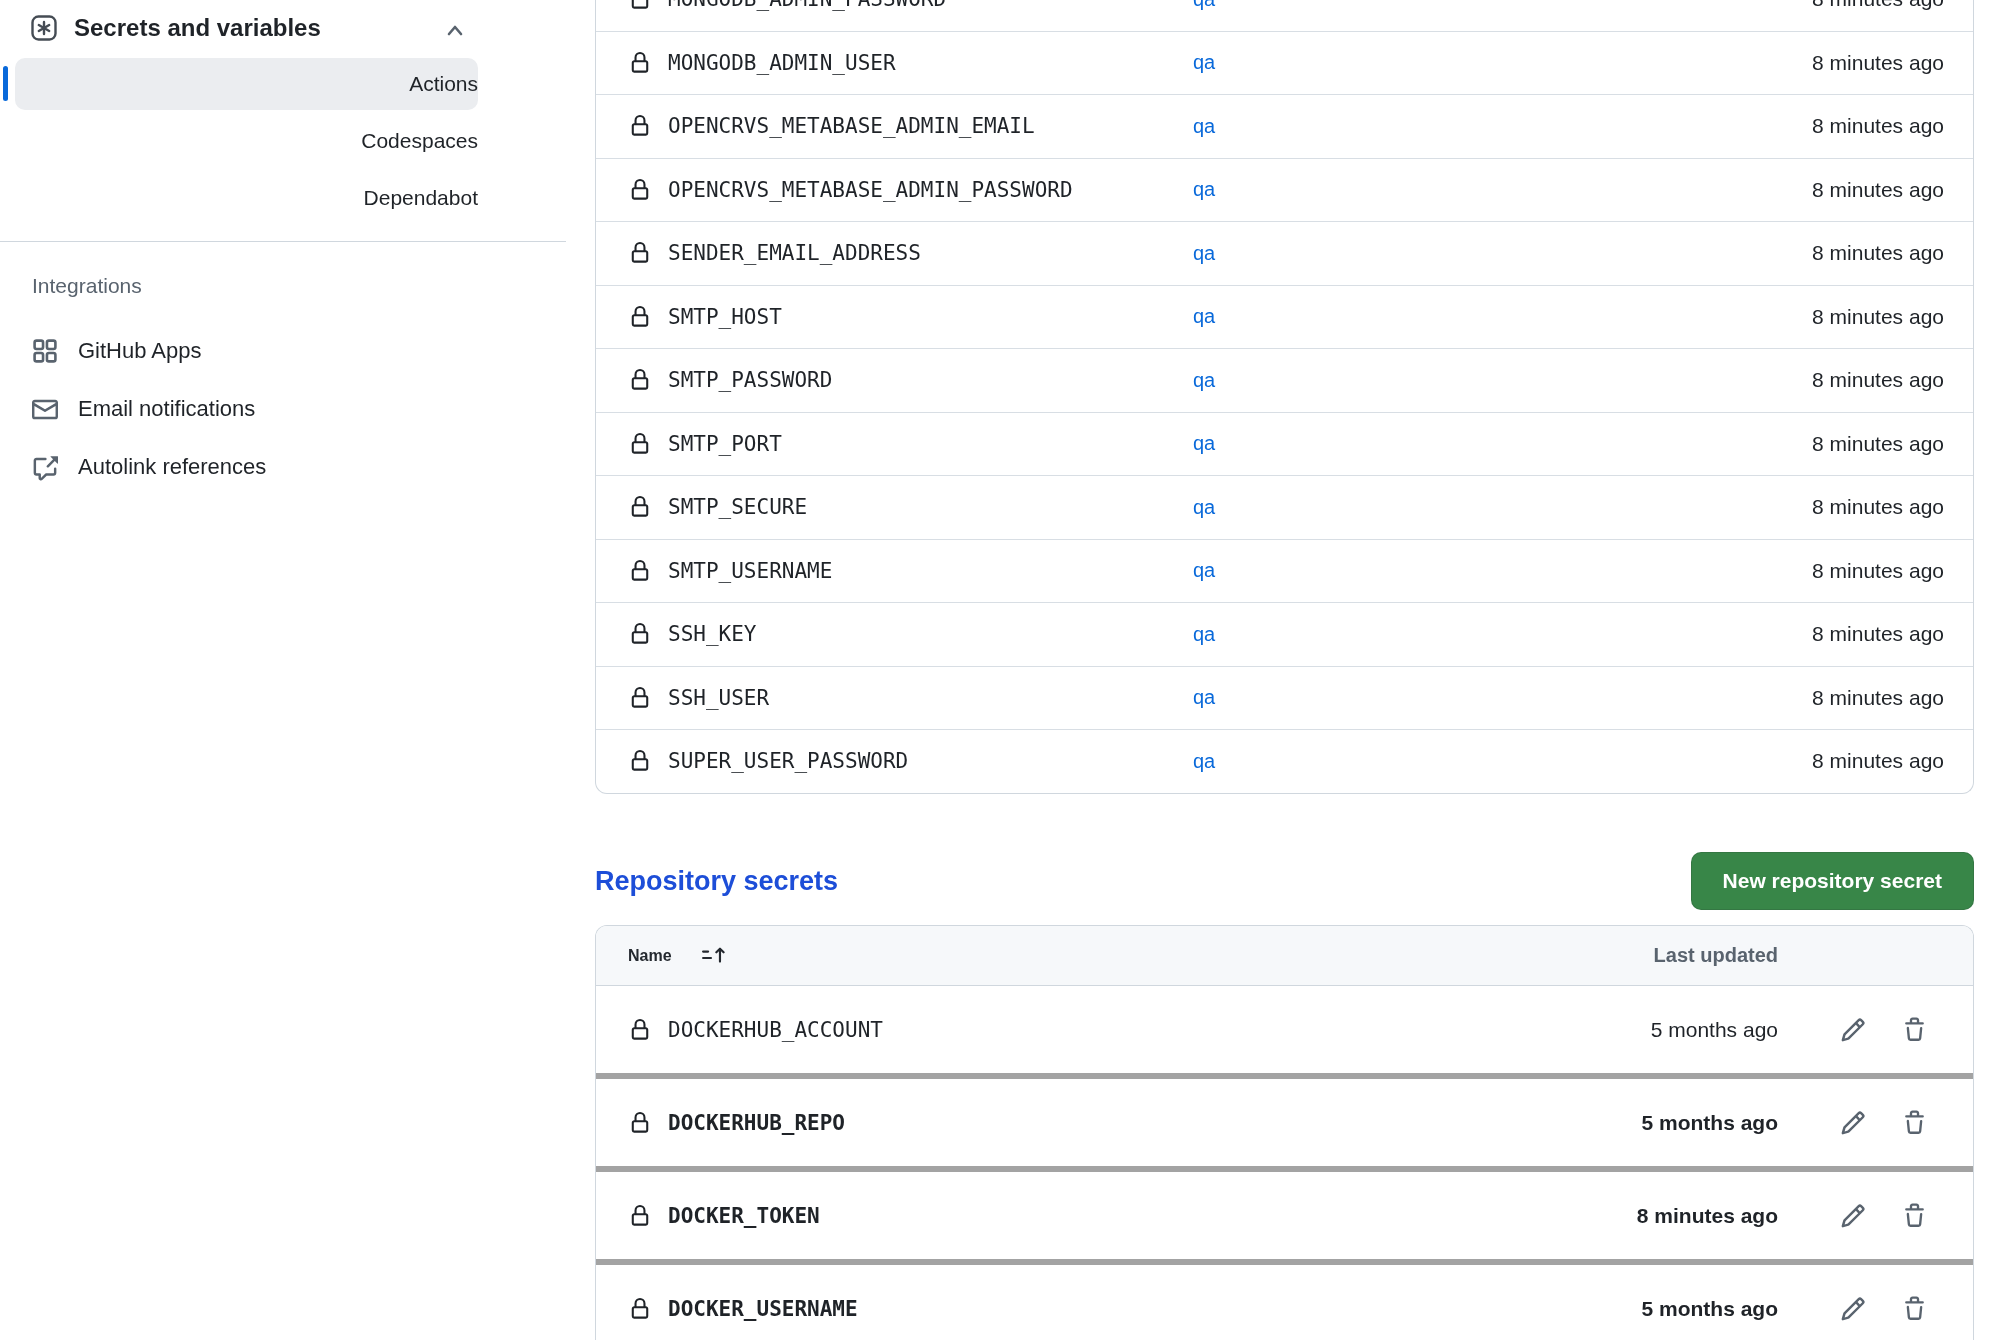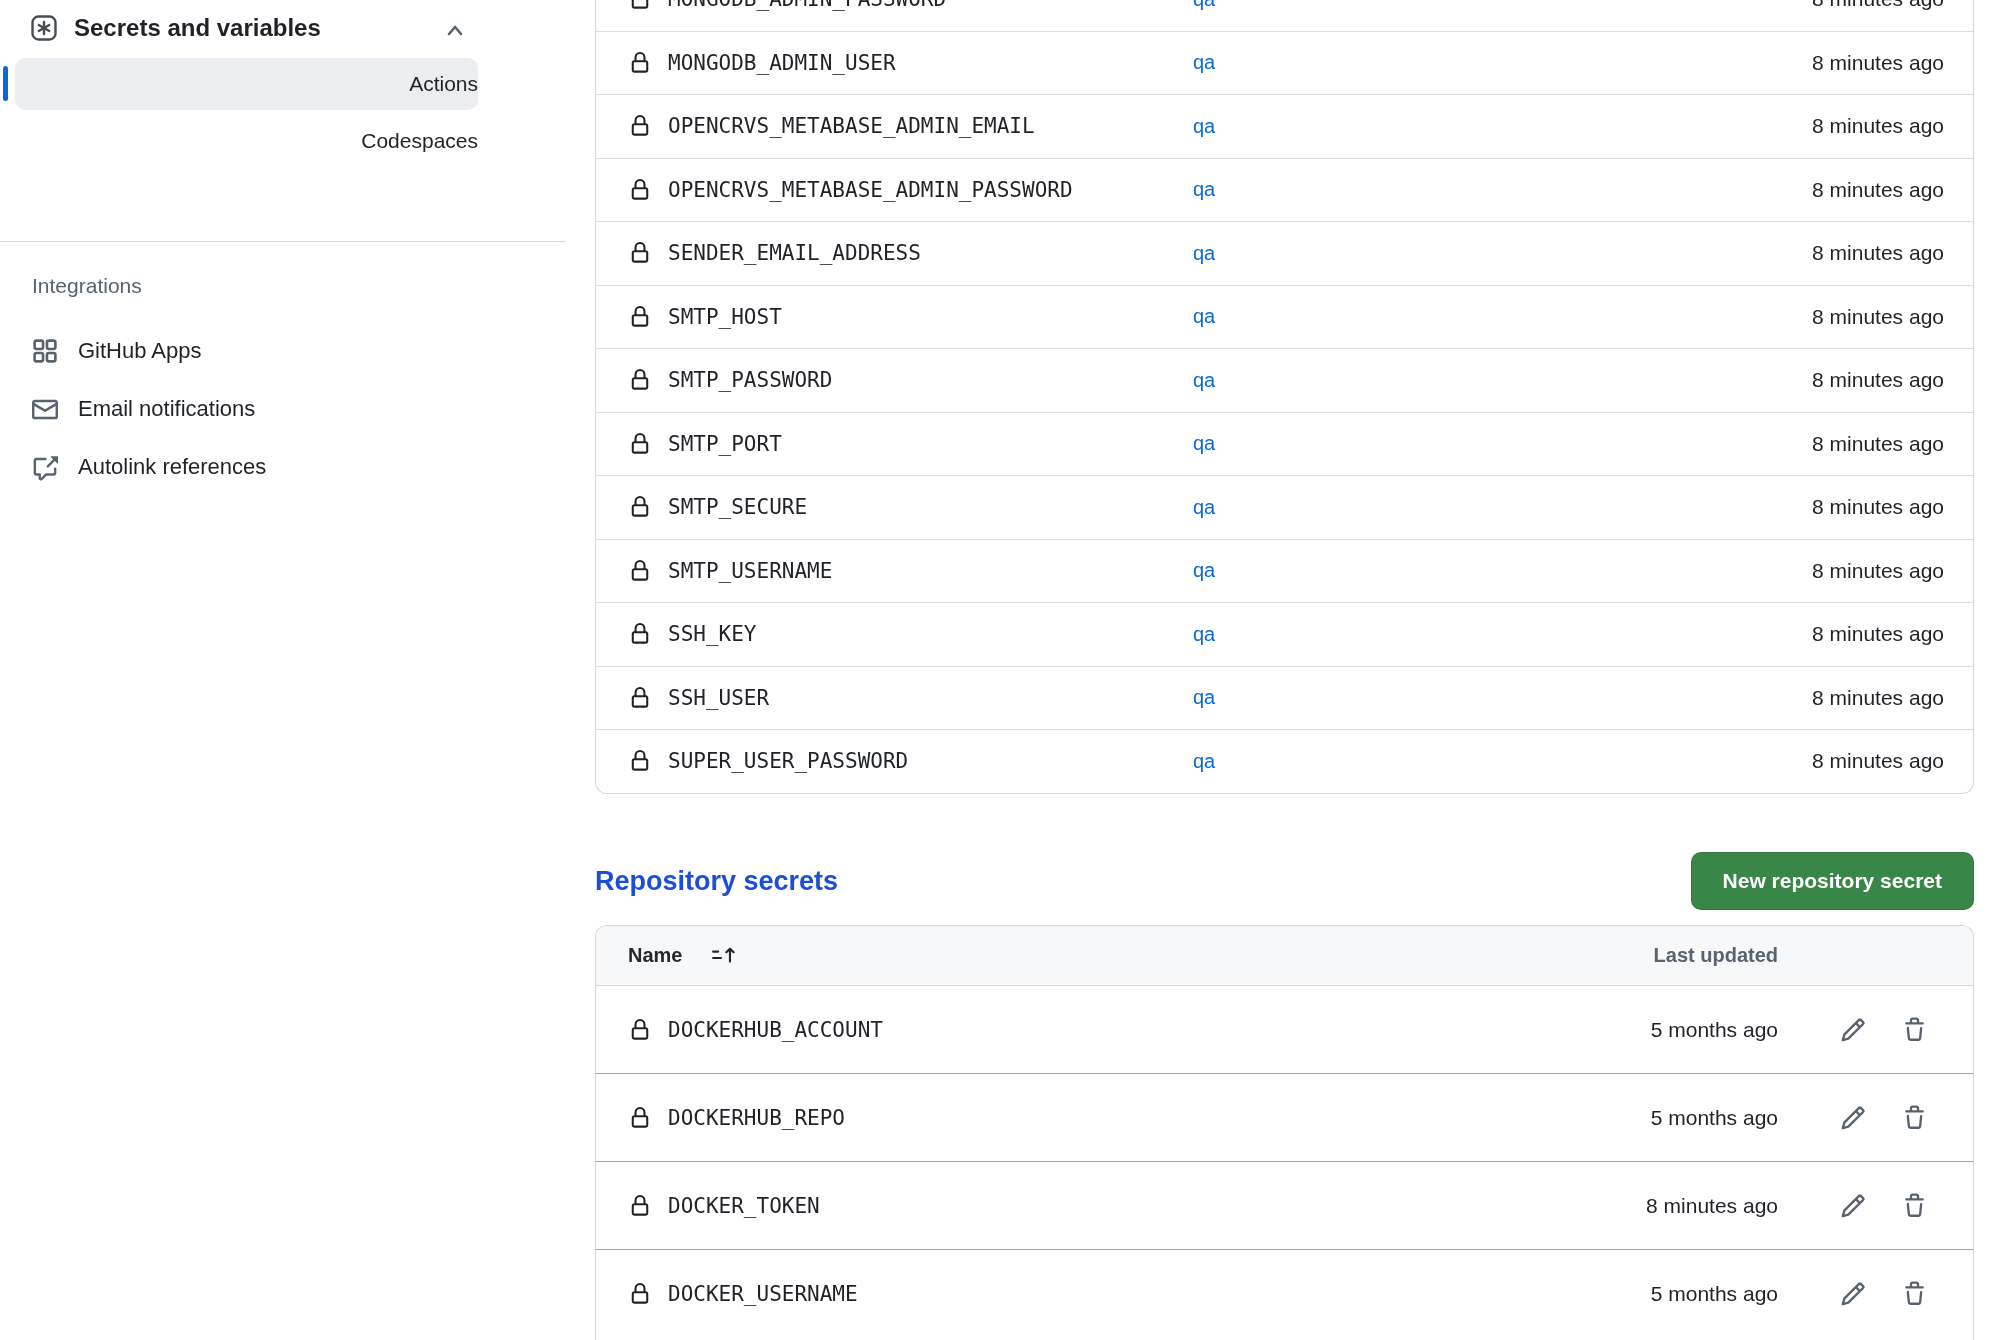--- a/index.html
+++ b/index.html
@@ -33,24 +33,24 @@
   .etime{position:absolute;right:29px;font-size:21px;color:#1f2328;white-space:nowrap;}
   
   .repo-head{position:absolute;left:595px;top:852px;width:1379px;height:58px;display:flex;align-items:center;justify-content:space-between;}
   .repo-title{font-size:27px;font-weight:700;color:#1d4ed8;margin:0;}
   .new-btn{height:58px;padding:0 31px;background:#388648;border:1px solid rgba(31,35,40,0.15);
     border-radius:10px;color:#ffffff;font-size:21px;font-weight:600;font-family:inherit;cursor:pointer;white-space:nowrap;}
   
   .repo-table{position:absolute;left:595px;top:925px;width:1379px;height:416px;box-sizing:border-box;
     border:1px solid #d0d7de;border-bottom:none;border-radius:12px 12px 0 0;background:#fff;overflow:hidden;}
   .rt-header{position:relative;height:59px;background:#f6f8fa;border-bottom:1px solid #d0d7de;display:flex;align-items:center;padding-left:32px;}
-  .rt-name{font-size:20px;font-weight:700;color:#24292f;display:flex;align-items:center;gap:30px;cursor:pointer;}
+  .rt-name{font-size:16px;font-weight:700;color:#24292f;display:flex;align-items:center;gap:30px;cursor:pointer;}
   .rt-updated{position:absolute;right:195px;font-size:20px;font-weight:700;color:#59636e;}
   .rrow{position:relative;height:87px;display:flex;align-items:center;padding-left:33px;}
-  .rrow + .rrow{border-top:1px solid #a3a3a3;}
+  .rrow + .rrow{border-top:6px solid #a3a3a3;font-weight:bold;}
   .rtime{position:absolute;right:195px;font-size:21px;color:#1f2328;white-space:nowrap;}
   .icon-btn{position:absolute;background:none;border:none;padding:0;margin:0;cursor:pointer;color:#59636e;display:flex;align-items:center;justify-content:center;}
   .edit-btn{right:105px;width:30px;height:30px;}
   .del-btn{right:45px;width:28px;height:30px;}
   svg{display:block;}
 </style>
 </head>
 <body>
 
 <aside class="sidebar">
@@ -73,20 +73,23 @@
 
   <nav class="nav" id="sb-nav">
   <div class="nav-item active">
     <span>Actions</span>
   </div>
 
   <div class="nav-item">
     <span>Codespaces</span>
   </div>
 
+  <div class="nav-item">
+    <span>Dependabot</span>
+  </div>
 </nav>
 
   <div class="sb-divider"></div>
   <div class="int-title">Integrations</div>
   <div class="int-list" id="int-list">
   <div class="int-item">
     <span class="ico">
           <svg width="26" height="26" viewBox="0 0 16 16" fill="none" stroke="#59636e" stroke-width="1.6">
             <rect x="1.6" y="1.6" width="5.2" height="5.2" rx="1.2"></rect>
             <rect x="9.2" y="1.6" width="5.2" height="5.2" rx="1.2"></rect>

